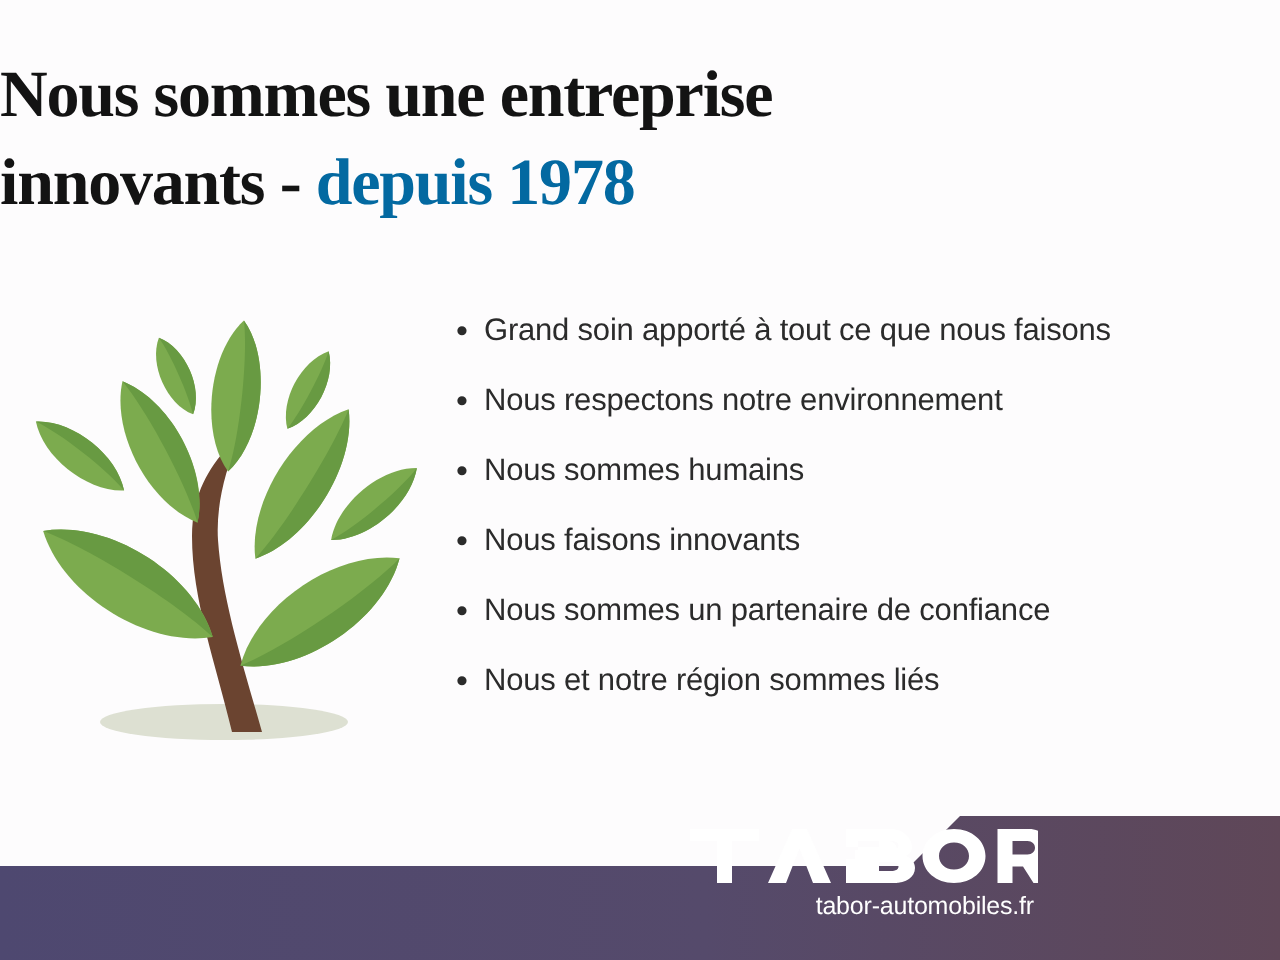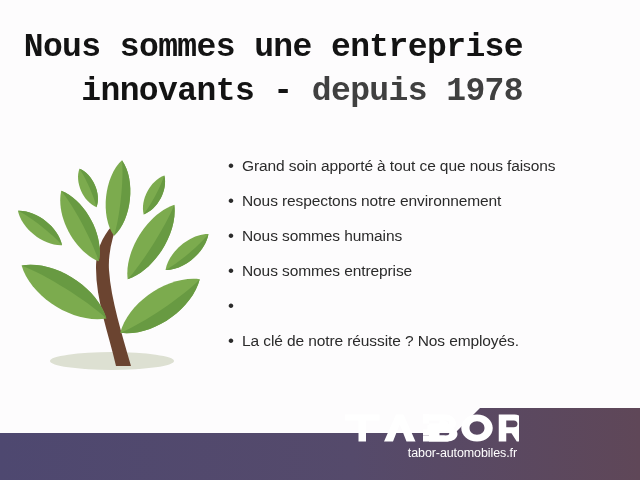--- a/index.html
+++ b/index.html
@@ -20,34 +20,34 @@
     background: #fdfcfd;
     overflow: hidden;
   }
 
   
   #headline {
     position: absolute;
     left: 0;
     top: 26px;
     width: 523px;
-    text-align: right;
+    text-align: left;
     font-size: 33px;
     font-weight: bold;
     line-height: 44px;
     letter-spacing: -0.6px;
     color: #131313;
-    font-family: Liberation Mono, monospace;
+    font-family: Liberation Serif, serif;
   }
   #headline .line {
     display: block;
     white-space: nowrap;
   }
   #headline .accent {
-    color: #404040;
+    color: #0369a1;
   }
   #headline .dash {
     color: #131313;
   }
 
   
   #bullets {
     position: absolute;
     left: 228px;
     top: 148px;
@@ -201,28 +201,29 @@
     <div class="bullet-row">
       <span class="bullet-dot"></span>
       <span class="bullet-text">Nous respectons notre environnement</span>
     </div>
     <div class="bullet-row">
       <span class="bullet-dot"></span>
       <span class="bullet-text">Nous sommes humains</span>
     </div>
     <div class="bullet-row">
       <span class="bullet-dot"></span>
-      <span class="bullet-text">Nous sommes entreprise</span>
-    </div>
-    <div class="bullet-row">
-      <span class="bullet-dot"></span>
-    </div>
-    <div class="bullet-row">
-      <span class="bullet-dot"></span>
-      <span class="bullet-text">La clé de notre réussite ? Nos employés.</span>
+      <span class="bullet-text">Nous faisons innovants</span>
+    </div>
+    <div class="bullet-row">
+      <span class="bullet-dot"></span>
+      <span class="bullet-text">Nous sommes un partenaire de confiance</span>
+    </div>
+    <div class="bullet-row">
+      <span class="bullet-dot"></span>
+      <span class="bullet-text">Nous et notre région sommes liés</span>
     </div>
   </div>
 
   <div id="banner">
     <svg id="banner-shape" viewBox="0 0 640 80" preserveAspectRatio="none">
       <defs>
         <linearGradient id="bannerGrad" x1="0" y1="0" x2="1" y2="0">
           <stop offset="0%" stop-color="#4e4870"></stop>
           <stop offset="55%" stop-color="#554a6b"></stop>
           <stop offset="100%" stop-color="#5f4758"></stop>

